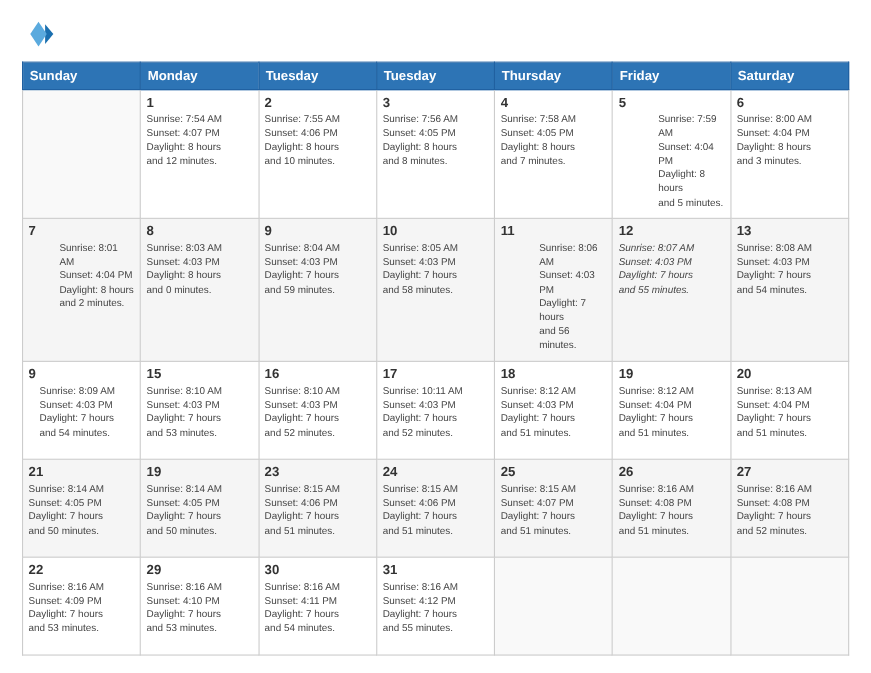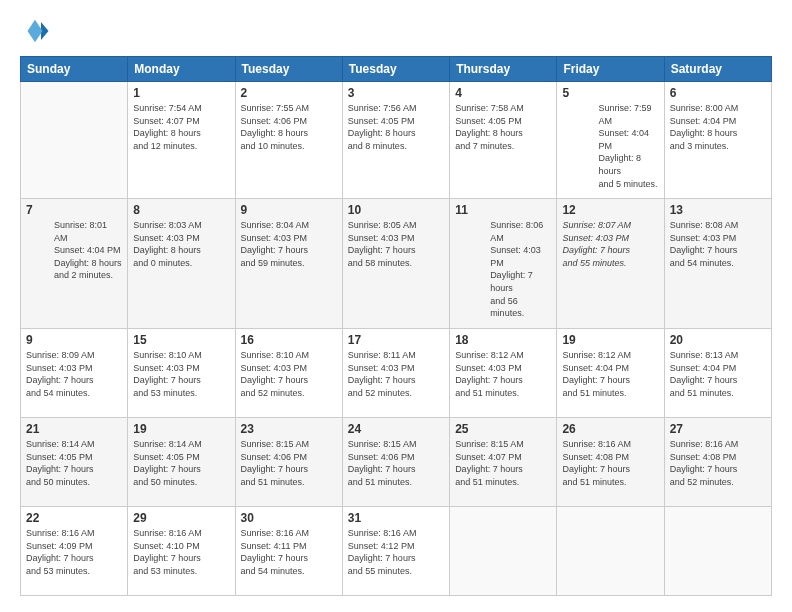--- a/index.html
+++ b/index.html
@@ -221,42 +221,42 @@
             <span class="day-number">13</span>
             <div class="day-info" style="white-space: pre-line;">Sunrise: 8:08 AM
 Sunset: 4:03 PM
 Daylight: 7 hours
 and 54 minutes.</div>
           </td>
         </tr>
         <tr>
           <td>
             <span class="day-number">9</span>
-            <div class="day-info" style="white-space: pre-line;">Sunrise: 8:09 AM
+            <div class="day-info" style="white-space: pre-line; margin-left: 10px;">Sunrise: 8:09 AM
 Sunset: 4:03 PM
 Daylight: 7 hours
 and 54 minutes.</div>
           </td>
           <td>
             <span class="day-number">15</span>
             <div class="day-info" style="white-space: pre-line;">Sunrise: 8:10 AM
 Sunset: 4:03 PM
 Daylight: 7 hours
 and 53 minutes.</div>
           </td>
           <td>
             <span class="day-number">16</span>
             <div class="day-info" style="white-space: pre-line;">Sunrise: 8:10 AM
 Sunset: 4:03 PM
 Daylight: 7 hours
 and 52 minutes.</div>
           </td>
           <td>
             <span class="day-number">17</span>
-            <div class="day-info" style="white-space: pre-line;">Sunrise: 8:11 AM
+            <div class="day-info" style="white-space: pre-line;">Sunrise: 10:11 AM
 Sunset: 4:03 PM
 Daylight: 7 hours
 and 52 minutes.</div>
           </td>
           <td>
             <span class="day-number">18</span>
             <div class="day-info" style="white-space: pre-line;">Sunrise: 8:12 AM
 Sunset: 4:03 PM
 Daylight: 7 hours
 and 51 minutes.</div>

